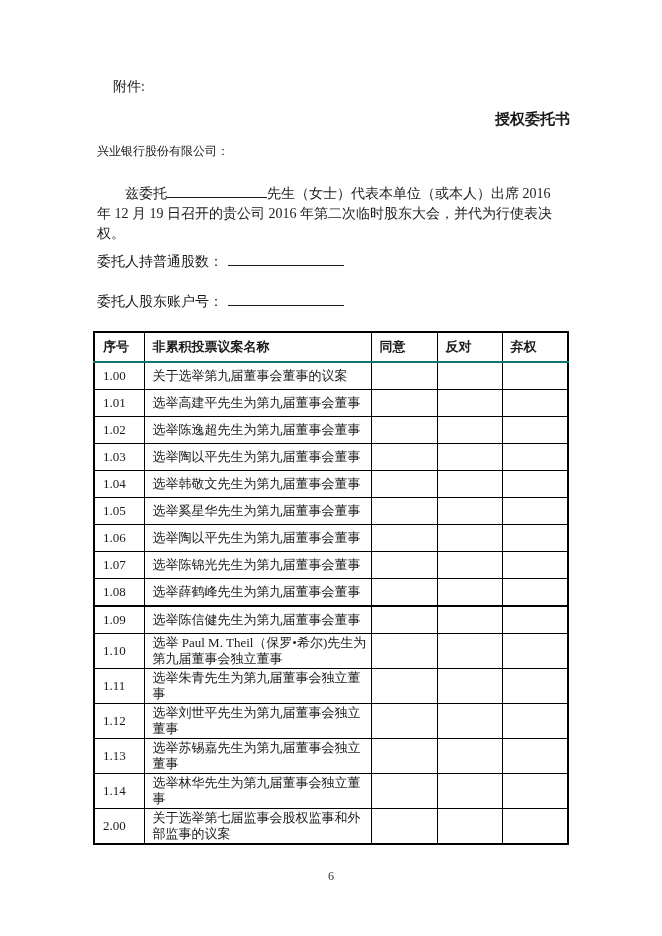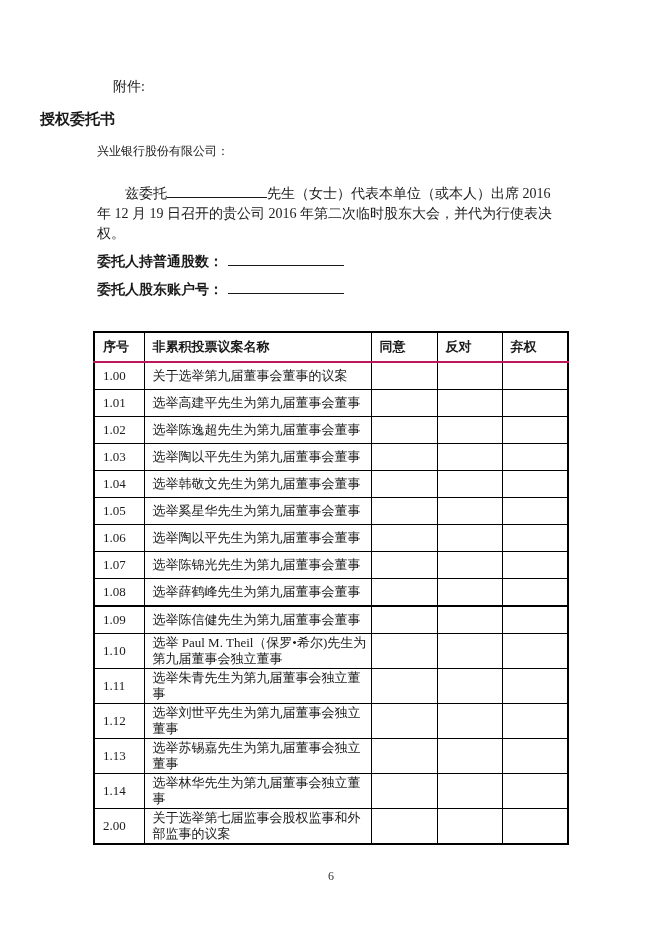--- a/index.html
+++ b/index.html
@@ -13,21 +13,21 @@
     font-family: "Liberation Serif", "DejaVu Serif", serif;
     overflow: hidden;
   }
   .attachment-label {
     position: absolute; left: 97px; top: 78px;
     font-size: 14px;
     margin-left: 16px;
   }
   .doc-title {
     position: absolute; left: 40px; top: 110px; width: 530px;
-    text-align: left; font-weight: bold; font-size: 15px;
+    text-align: right; font-weight: bold; font-size: 15px;
   }
   .salutation {
     position: absolute; left: 97px; top: 143px;
     font-size: 12px;
   }
   .proxy-para {
     position: absolute; left: 97px; top: 184px; width: 472px;
     font-size: 14px; line-height: 20px;
     text-indent: 2em;
     white-space: pre-line;
@@ -36,24 +36,23 @@
     display: inline-block;
     border-bottom: 1px solid #1a1a1a;
     height: 13px;
     vertical-align: baseline;
   }
   .blank-proxy { width: 100px; }
   .blank-field { width: 116px; margin-left: 5px; }
   .field-row {
     position: absolute; left: 97px;
     font-size: 14px;
-    font-weight: bold;
   }
   .field-shares  { top: 252px; }
-  .field-account { top: 280px; }
+  .field-account { top: 292px; }
   .vote-table-wrap {
     position: absolute; left: 93px; top: 331px;
   }
   table.vote-table {
     border-collapse: collapse;
     table-layout: fixed;
     width: 474px;
     font-size: 13px;
   }
   table.vote-table th, table.vote-table td {
@@ -61,21 +60,21 @@
     text-align: left;
     vertical-align: middle;
     padding: 0 2px 0 8px;
     overflow: hidden;
     line-height: 16px;
   }
   table.vote-table { border: 2px solid #000000; }
   table.vote-table thead th {
     font-weight: bold;
     height: 28px;
-    border-bottom: 2px solid #be185d;
+    border-bottom: 2px solid #0f766e;
   }
   tr.row-single td { height: 26px; }
   tr.row-double td { height: 34px; }
   tr.split-after td { border-bottom-width: 2px; }
   .page-number {
     position: absolute; left: 0; top: 869px; width: 662px;
     text-align: center; font-size: 12px; color: #333333;
   }
 </style>
 </head>

